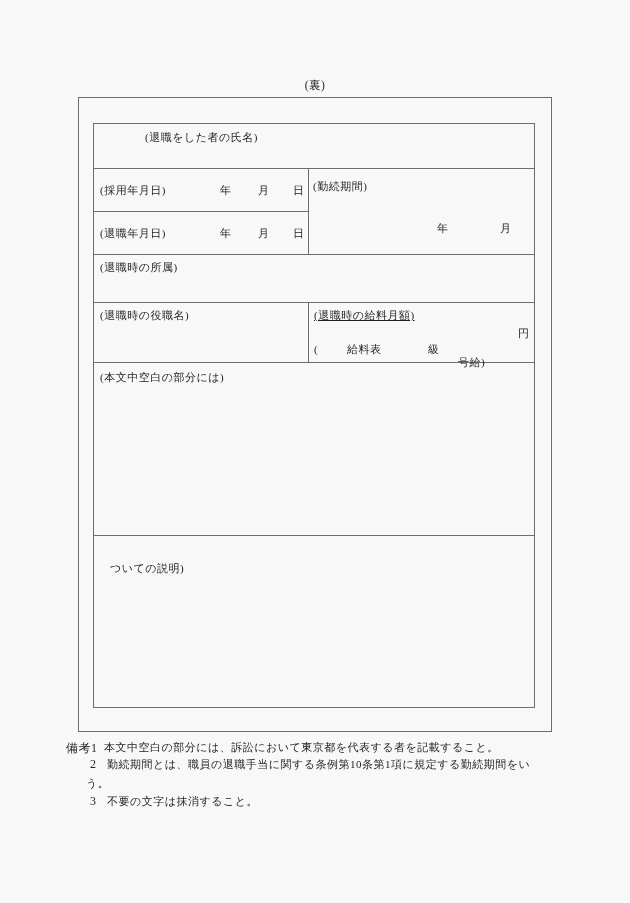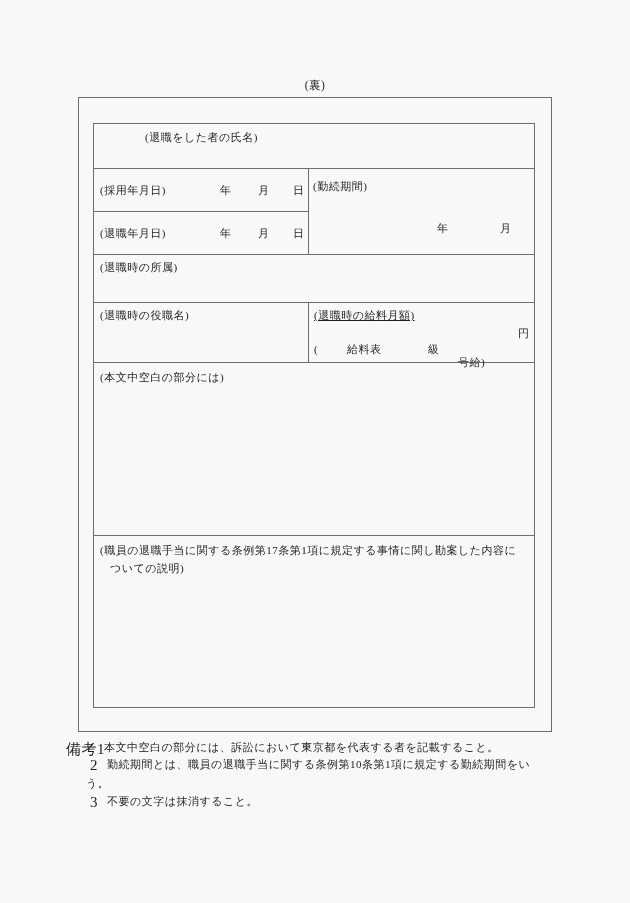--- a/index.html
+++ b/index.html
@@ -26,21 +26,21 @@
     width: 472px; height: 633px;
     border: 1px solid var(--border, #6e6e6e);
   }
   #form-table {
     position: absolute; left: 14px; top: 25px;
     width: 440px; height: 583px;
     border: 1px solid var(--border, #6e6e6e);
   }
   .hline { position: absolute; height: 1px; background: var(--border, #6e6e6e); left: 0; }
   .vline { position: absolute; width: 1px; background: var(--border, #6e6e6e); }
-  .note-num { position: absolute; font-size: 15px; letter-spacing: 0.5px; }
+  .note-num { position: absolute; font-size: 12px; letter-spacing: 0.5px; }
   .note-text { position: absolute; font-size: 11px; letter-spacing: 0.5px; white-space: nowrap; }
 </style>
 </head>
 <body>
 
 <div id="page-title">(裏)</div>
 
 <div id="outer-box">
 
   <div id="form-table">
@@ -77,21 +77,20 @@
 
     <span class="lbl" style="left:220px; top:185px;text-decoration:underline;">(退職時の給料月額)</span>
     <span class="lbl" style="left:424px; top:203px;">円</span>
     <span class="lbl" style="left:220px; top:219px;">(</span>
     <span class="lbl" style="left:253px; top:219px;">給料表</span>
     <span class="lbl" style="left:334px; top:219px;">級</span>
     <span class="lbl" style="left:364px; top:219px;margin-top:13px;">号給)</span>
 
     <span class="lbl" style="left:6px; top:247px;">(本文中空白の部分には)</span>
 
-    <span class="lbl" style="left:6px;  top:420px;">(職員の退職手当に関する条例第17条第1項に規定する事情に関し勘案した内容に</span>
     <span class="lbl" style="left:16px; top:438px;">ついての説明)</span>
 
   </div>
 </div>
 
 <div>
   <span class="note-num" style="left:66px;  top:740px;">備考1</span>
   <span class="note-text" style="left:104px; top:740px;">本文中空白の部分には、訴訟において東京都を代表する者を記載すること。</span>
 
   <span class="note-num" style="left:90px;  top:757px;">2</span>

